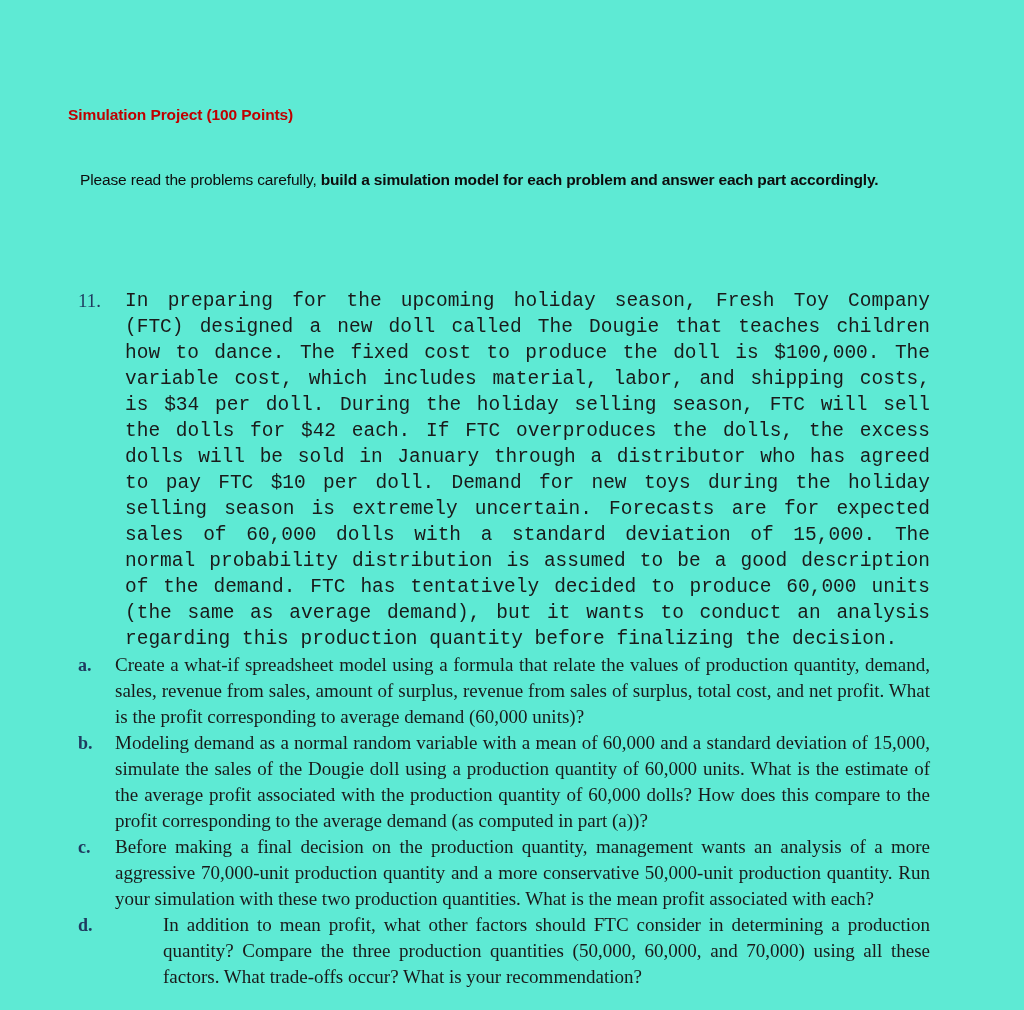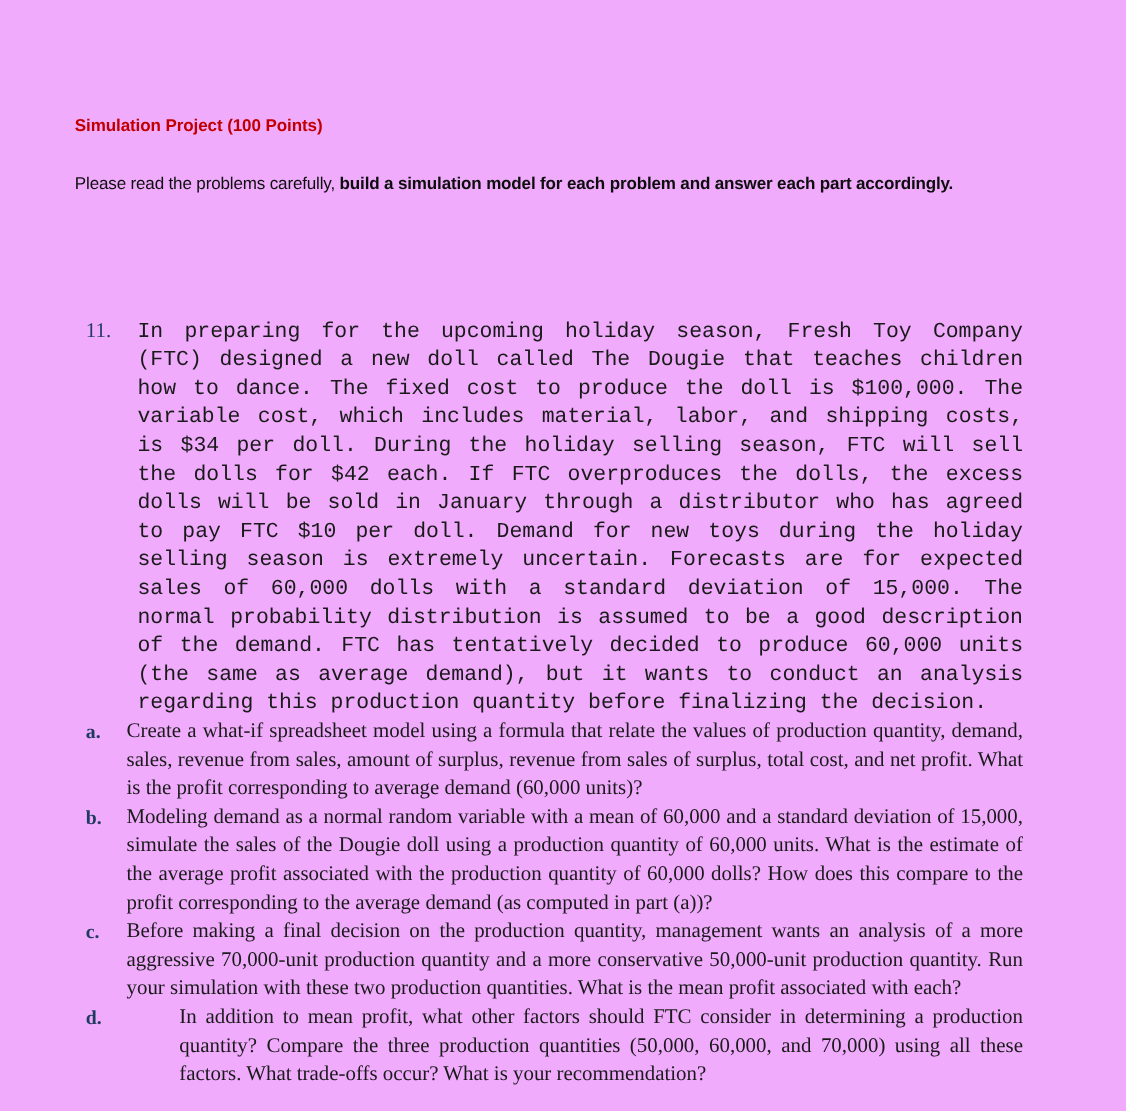--- a/index.html
+++ b/index.html
@@ -12,21 +12,21 @@
     height: 1010px;
     position: relative;
     overflow: hidden;
     font-family: "Liberation Serif", serif;
     -webkit-font-smoothing: antialiased;
   }
 
   .page {
     position: absolute;
     inset: 0;
-    background: #f0abfc;
+    background: #5eead4;
   }
 
   
   .header-block {
     position: absolute;
     left: 68px;
     top: 106px;
     width: 862px;
     font-family: "Liberation Sans", sans-serif;
   }
@@ -34,21 +34,21 @@
   .doc-title {
     font-size: 15.5px;
     font-weight: bold;
     color: #C00000;
     letter-spacing: -0.1px;
     line-height: 1.2;
     margin: 0;
   }
 
   .instruction {
-    margin: 0;
+    margin: 12px;
     padding-top: 30px;
     font-size: 15.5px;
     font-weight: normal;
     color: #0d0d0d;
     line-height: 1.72;
     letter-spacing: -0.15px;
   }
   .instruction .bold {
     font-weight: bold;
   }

